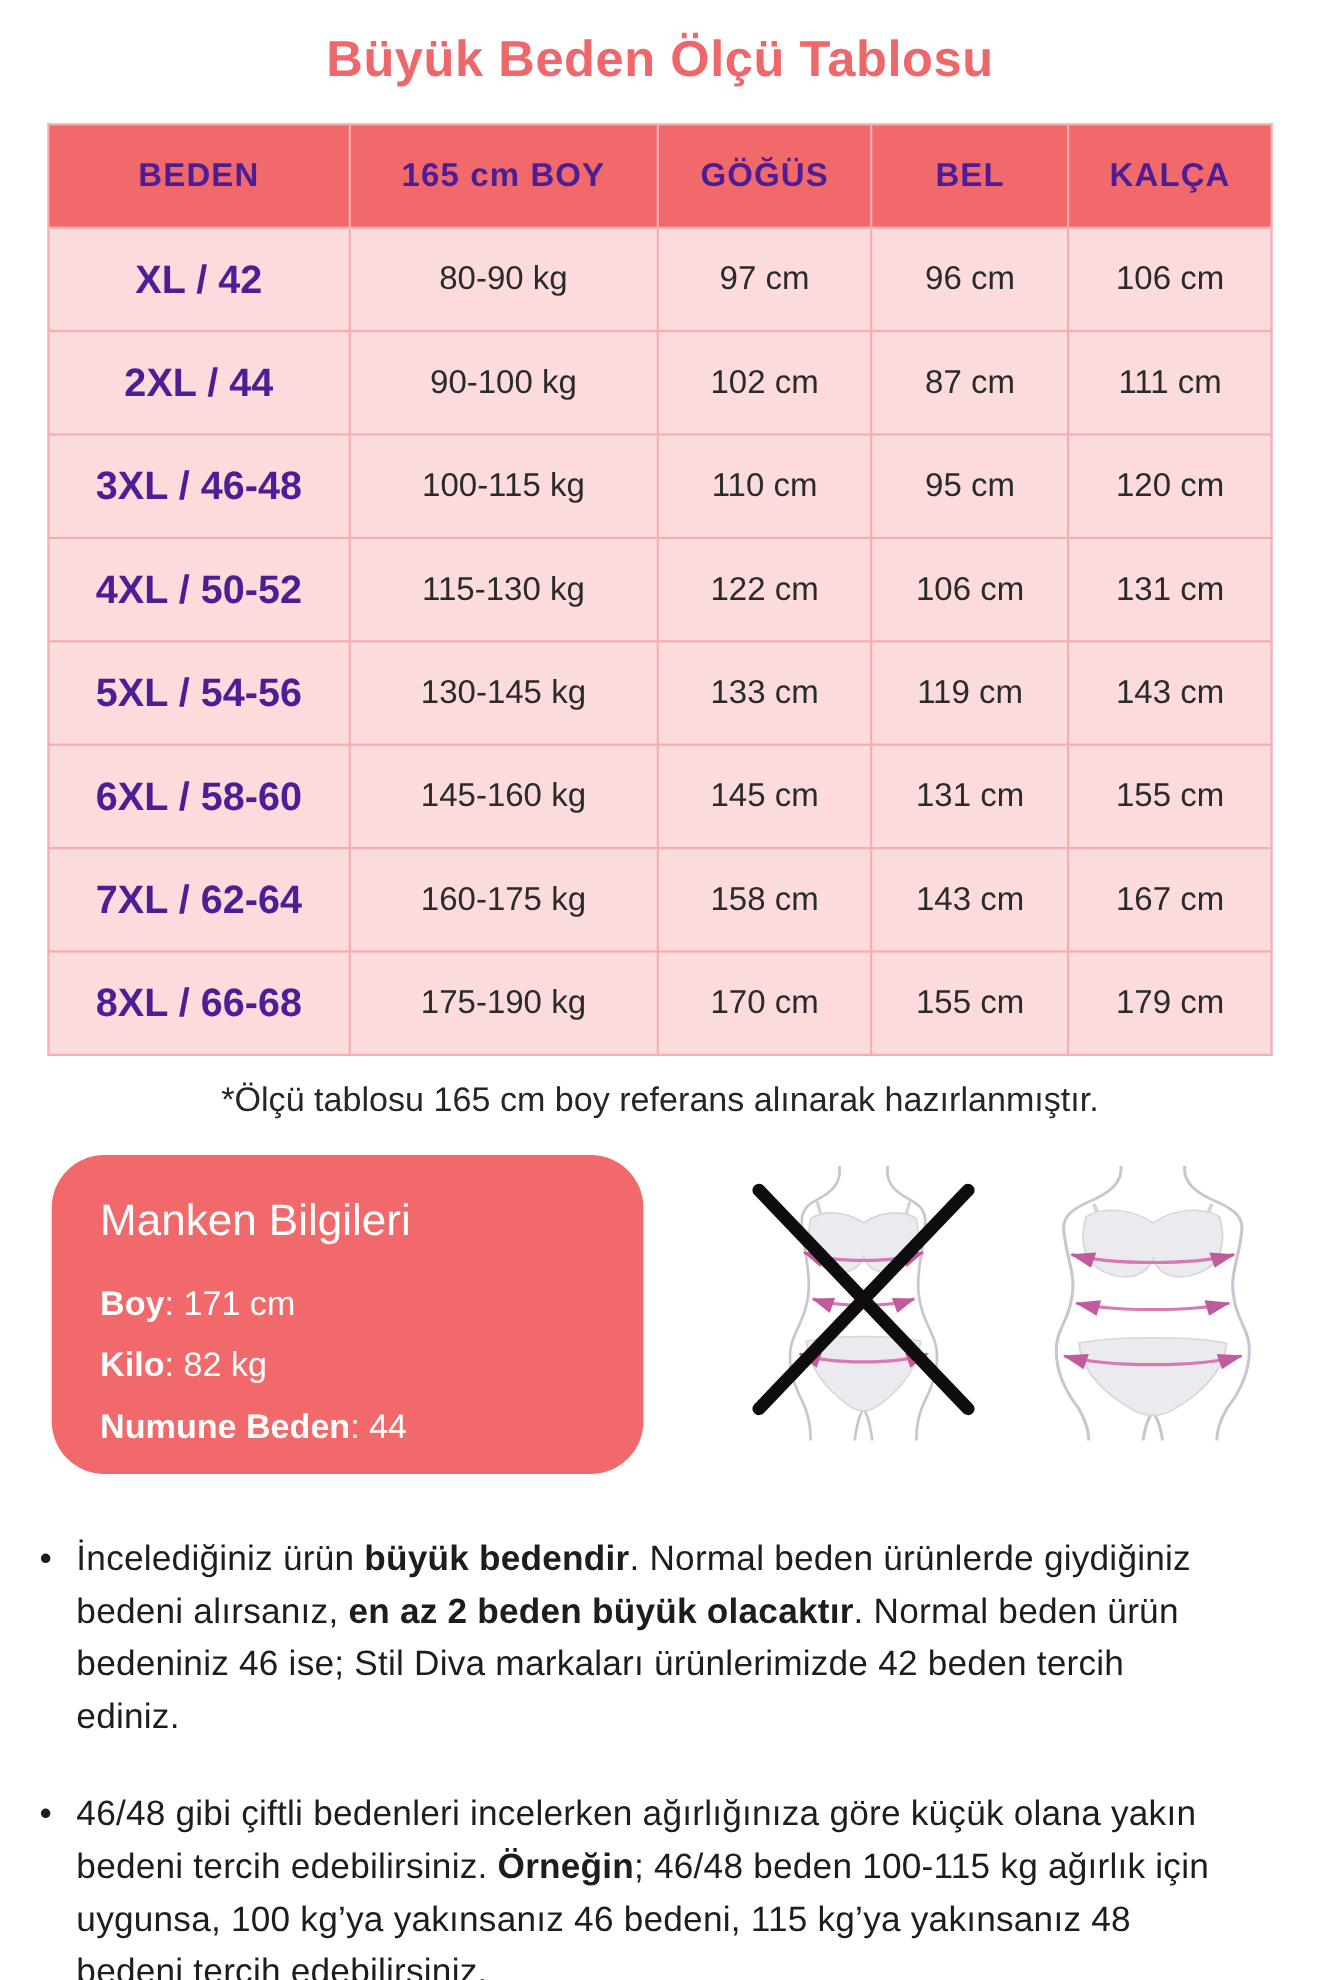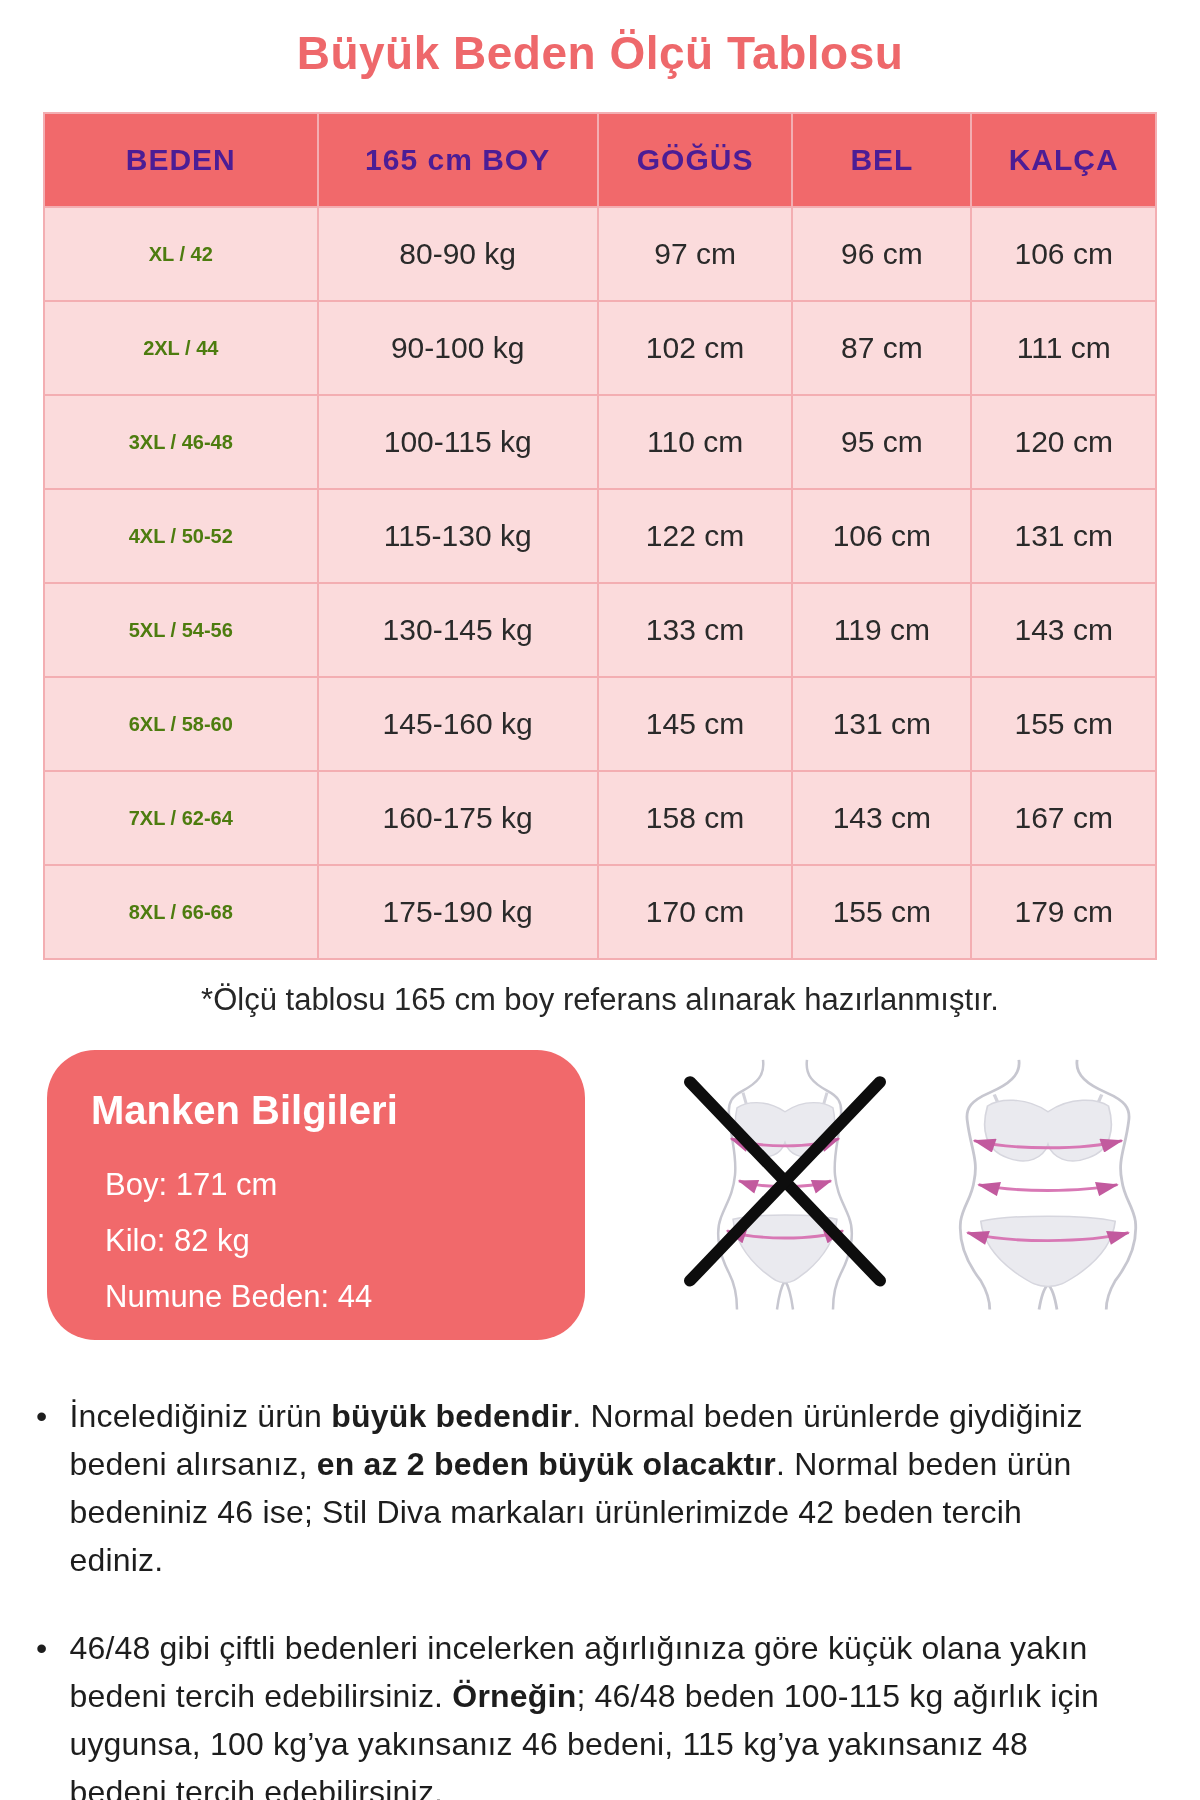--- a/index.html
+++ b/index.html
@@ -20,35 +20,35 @@
   .size-table th,.size-table td{
     border:2px solid #f3aeb2;text-align:center;vertical-align:middle;
     height:92px;padding:0;
   }
   .size-table th{
     background:#f1696b;color:#4c1d95;font-size:30px;font-weight:700;letter-spacing:1px;
   }
   .size-table td{
     background:#fbdbdc;color:#2a2a2a;font-size:30px;font-weight:400;
   }
-  .size-table td.size-cell{font-weight:700;color:#4d7c0f;font-size:20px;}
+  .size-table td.size-cell{font-weight:700;color:#4c1d95;font-size:36px;}
   
   .footnote{
     margin-top:22px;text-align:center;font-size:31px;color:#262626;
   }
   
   .model-section{position:relative;height:302px;margin-top:26px;}
   .model-box{
     position:absolute;left:47px;top:6px;width:538px;height:290px;
     background:#f1696b;border-radius:48px;box-sizing:border-box;
     padding:38px 20px 0 44px;color:#ffffff;
   }
-  .model-title{font-size:40px;font-weight:700;margin:0 0 24px 0;}
+  .model-title{font-size:40px;font-weight:400;margin:0 0 24px 0;}
   .mi-row{font-size:31px;line-height:56px;font-weight:300;}
-  .mi-label{font-weight:400;margin-left:14px;}
+  .mi-label{font-weight:700;}
   .figures{position:absolute;left:640px;top:6px;width:540px;height:280px;}
   
   .notes{margin:46px 0 0 36px;padding:0;list-style:none;}
   .note{
     display:flex;gap:22px;margin-bottom:40px;
     font-size:32px;line-height:48px;color:#1d1d1d;letter-spacing:.2px;
   }
   .note .dot{flex:0 0 auto;}
   .note-text{width:1045px;}
   .note-text .b{font-weight:700;}

